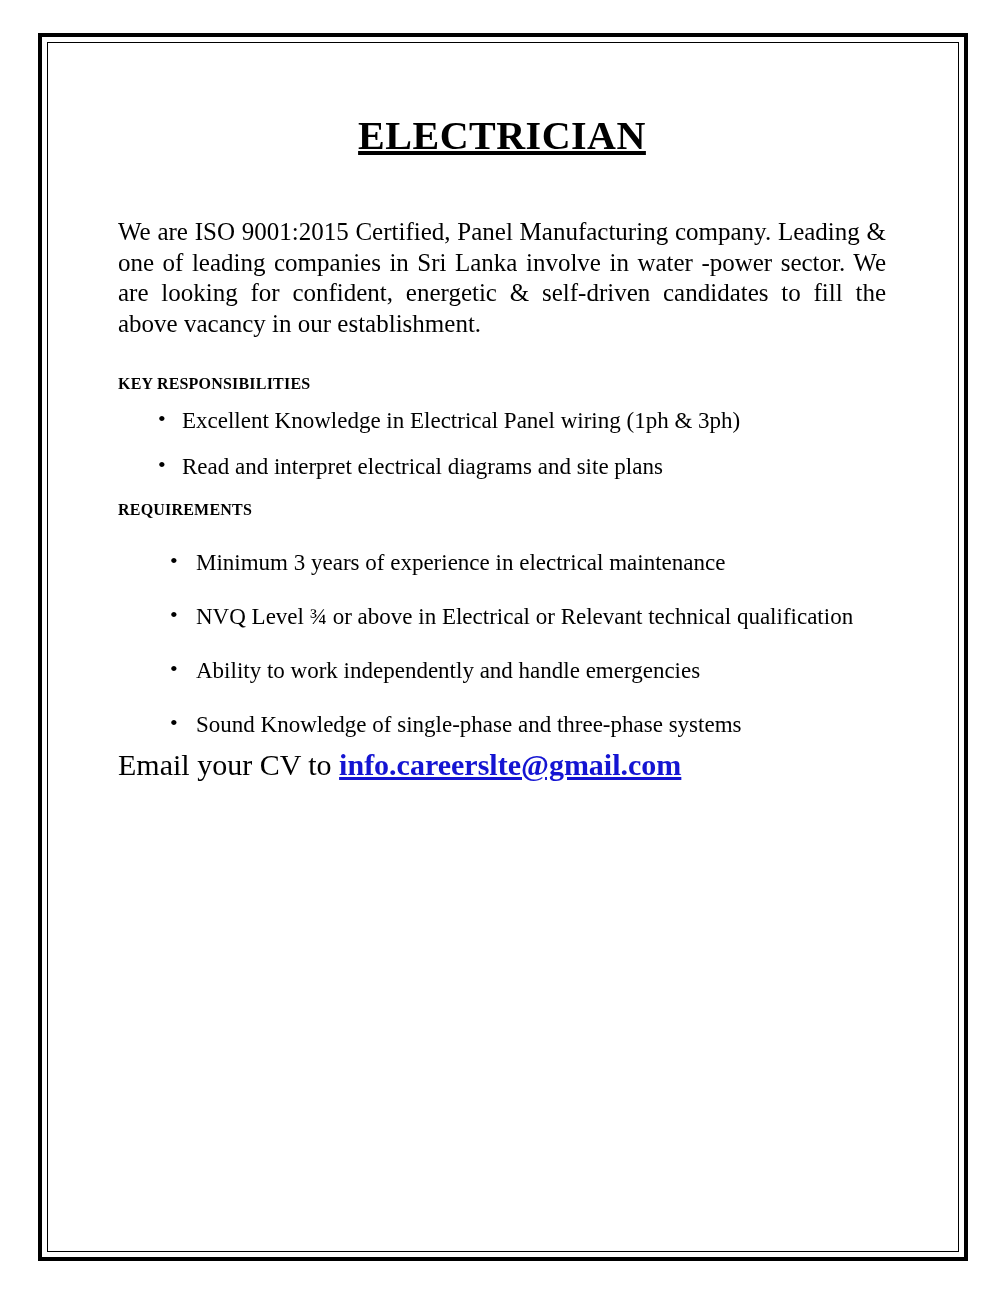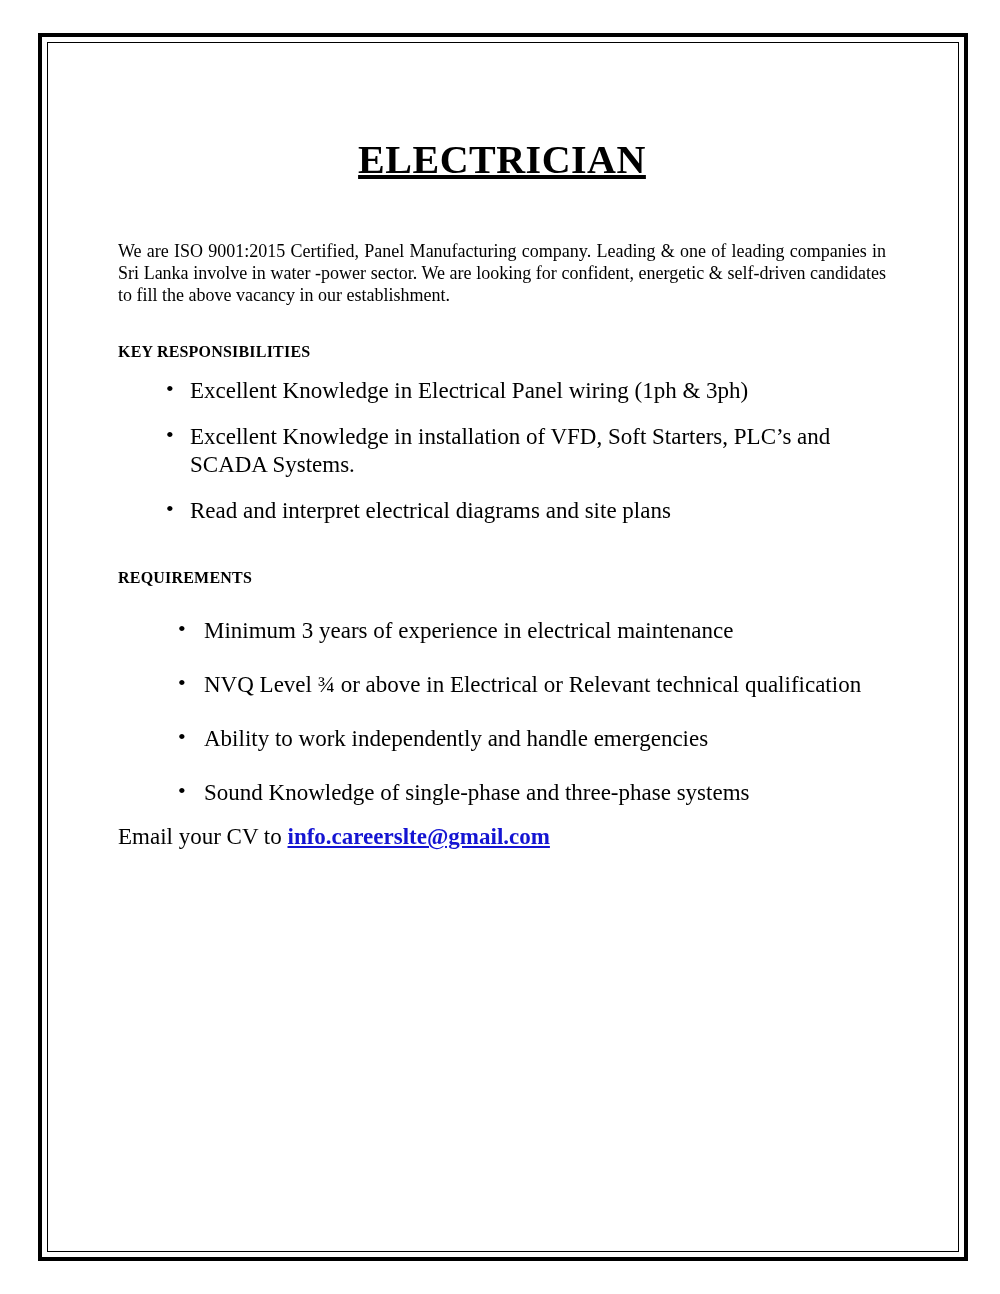--- a/index.html
+++ b/index.html
@@ -39,59 +39,59 @@
     top: 42px;
     width: 912px;
     height: 1210px;
     border: 1px solid #000000;
     box-sizing: border-box;
   }
 
   .content {
     position: absolute;
     left: 118px;
-    top: 128px;
+    top: 104px;
     width: 768px;
     box-sizing: border-box;
   }
 
   .doc-title {
     text-align: center;
     font-size: 40px;
     font-weight: bold;
     text-decoration: underline;
     letter-spacing: 0.5px;
     margin: 0 0 0 0;
     padding-top: 8px;
     font-family: "Liberation Serif", serif;
   }
 
   .intro {
     margin-top: 58px;
-    font-size: 18px;
+    font-size: 25px;
     line-height: 1.22;
     text-align: justify;
     text-justify: inter-word;
   }
 
   .section-heading {
     font-size: 16px;
     font-weight: bold;
     margin-top: 36px;
     margin-bottom: 2px;
     letter-spacing: 0.2px;
   }
 
   .section-heading.requirements {
-    margin-top: 44px;
+    margin-top: 20px;
   }
 
   ul.bullets {
     list-style: none;
-    margin: 16px;
+    margin: 8px;
     padding: 0;
   }
 
   ul.bullets li {
     position: relative;
     font-size: 23px;
     line-height: 1.22;
     margin-top: 18px;
     padding-left: 56px;
   }
@@ -114,21 +114,21 @@
     left: 44px;
   }
   ul.bullets.indent li {
     margin-top: 26px;
   }
   ul.bullets.indent li:first-child {
     margin-top: 30px;
   }
 
   .footer-line {
-    font-size: 23px;
+    font-size: 30px;
     line-height: 1.2;
   }
 
   .email-link {
     color: #1414d2;
     font-weight: bold;
     text-decoration: underline;
     cursor: pointer;
   }
 </style>
@@ -143,21 +143,20 @@
   <div class="content">
 
     <h1 class="doc-title">ELECTRICIAN</h1>
 
     <p class="intro">We are ISO 9001:2015 Certified, Panel Manufacturing company. Leading &amp; one of leading companies in Sri Lanka involve in water -power sector. We are looking for confident, energetic &amp; self-driven candidates to fill the above vacancy in our establishment.</p>
 
     <div class="section-heading">KEY RESPONSIBILITIES</div>
 
     <ul class="bullets first">
       <li>Excellent Knowledge in Electrical Panel wiring (1ph &amp; 3ph)</li>
-      <li>Excellent Knowledge in installation of VFD, Soft Starters, PLC’s and SCADA Systems.</li>
       <li>Read and interpret electrical diagrams and site plans</li>
     </ul>
 
     <div class="section-heading requirements">REQUIREMENTS</div>
 
     <ul class="bullets indent">
       <li>Minimum 3 years of experience in electrical maintenance</li>
       <li>NVQ Level ¾ or above in Electrical or Relevant technical qualification</li>
       <li>Ability to work independently and handle emergencies</li>
       <li>Sound Knowledge of single-phase and three-phase systems</li>

